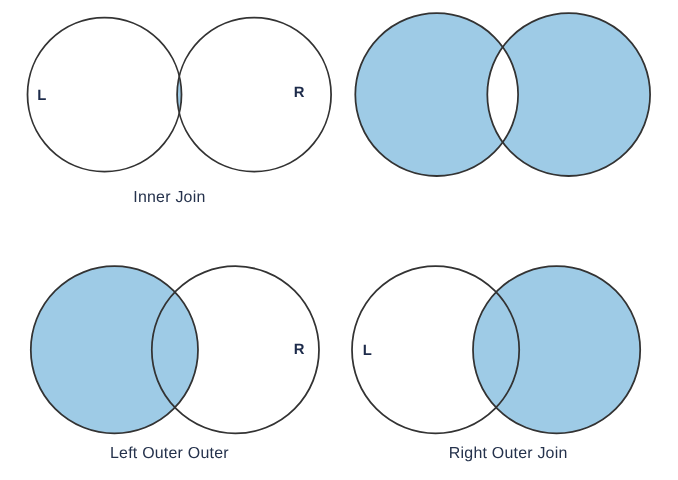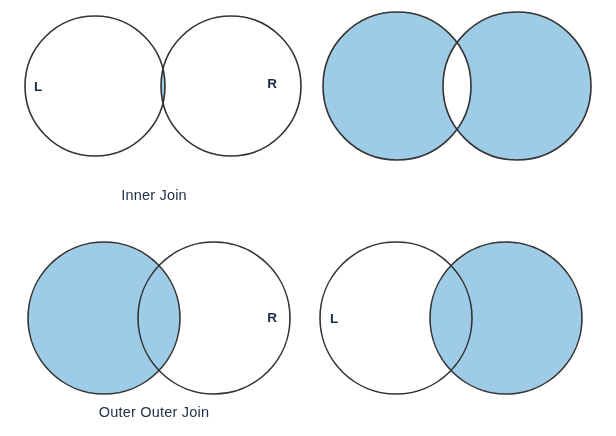--- a/index.html
+++ b/index.html
@@ -38,21 +38,21 @@
     left: 0;
     width: 308px;
     text-align: center;
     font-family: "Liberation Sans", sans-serif;
     font-size: 14.5px;
     font-weight: 400;
     color: #25324c;
     letter-spacing: 0.2px;
     white-space: nowrap;
   }
-  .caption-top    { top: 172px; margin-top: 15px; }
+  .caption-top    { top: 172px; }
   .caption-bottom { top: 186px; }
   .set-label {
     font-family: "Liberation Sans", sans-serif;
     font-size: 13.5px;
     font-weight: 700;
     fill: #1d2b4a;
   }
 </style>
 </head>
 <body>
@@ -111,28 +111,29 @@
   <div class="venn-cell" style="left:0px; top:218px;">
     <svg class="venn-svg" viewBox="0 0 308 218">
 
       <circle cx="104" cy="100" r="76" fill="#9ecbe6" stroke="none"></circle>
 
       <circle cx="104" cy="100" r="76" fill="none" stroke="#333333" stroke-width="1.6"></circle>
       <circle cx="214" cy="100" r="76" fill="none" stroke="#333333" stroke-width="1.6"></circle>
       <text class="set-label" x="38" y="105" text-anchor="middle"></text>
       <text class="set-label" x="272" y="104" text-anchor="middle">R</text>
     </svg>
-    <div class="caption caption-bottom">Outer Outer Join</div>
+    <div class="caption caption-bottom">Left Outer Outer</div>
   </div>
 
   <div class="venn-cell" style="left:308px; top:218px;">
     <svg class="venn-svg" viewBox="0 0 308 218">
 
       <circle cx="198" cy="100" r="76" fill="#9ecbe6" stroke="none"></circle>
 
       <circle cx="88" cy="100" r="76" fill="none" stroke="#333333" stroke-width="1.6"></circle>
       <circle cx="198" cy="100" r="76" fill="none" stroke="#333333" stroke-width="1.6"></circle>
       <text class="set-label" x="26" y="105" text-anchor="middle">L</text>
       <text class="set-label" x="258" y="104" text-anchor="middle"></text>
     </svg>
+    <div class="caption caption-bottom">Right Outer Join</div>
   </div>
 
 </div>
 
 </body></html>

